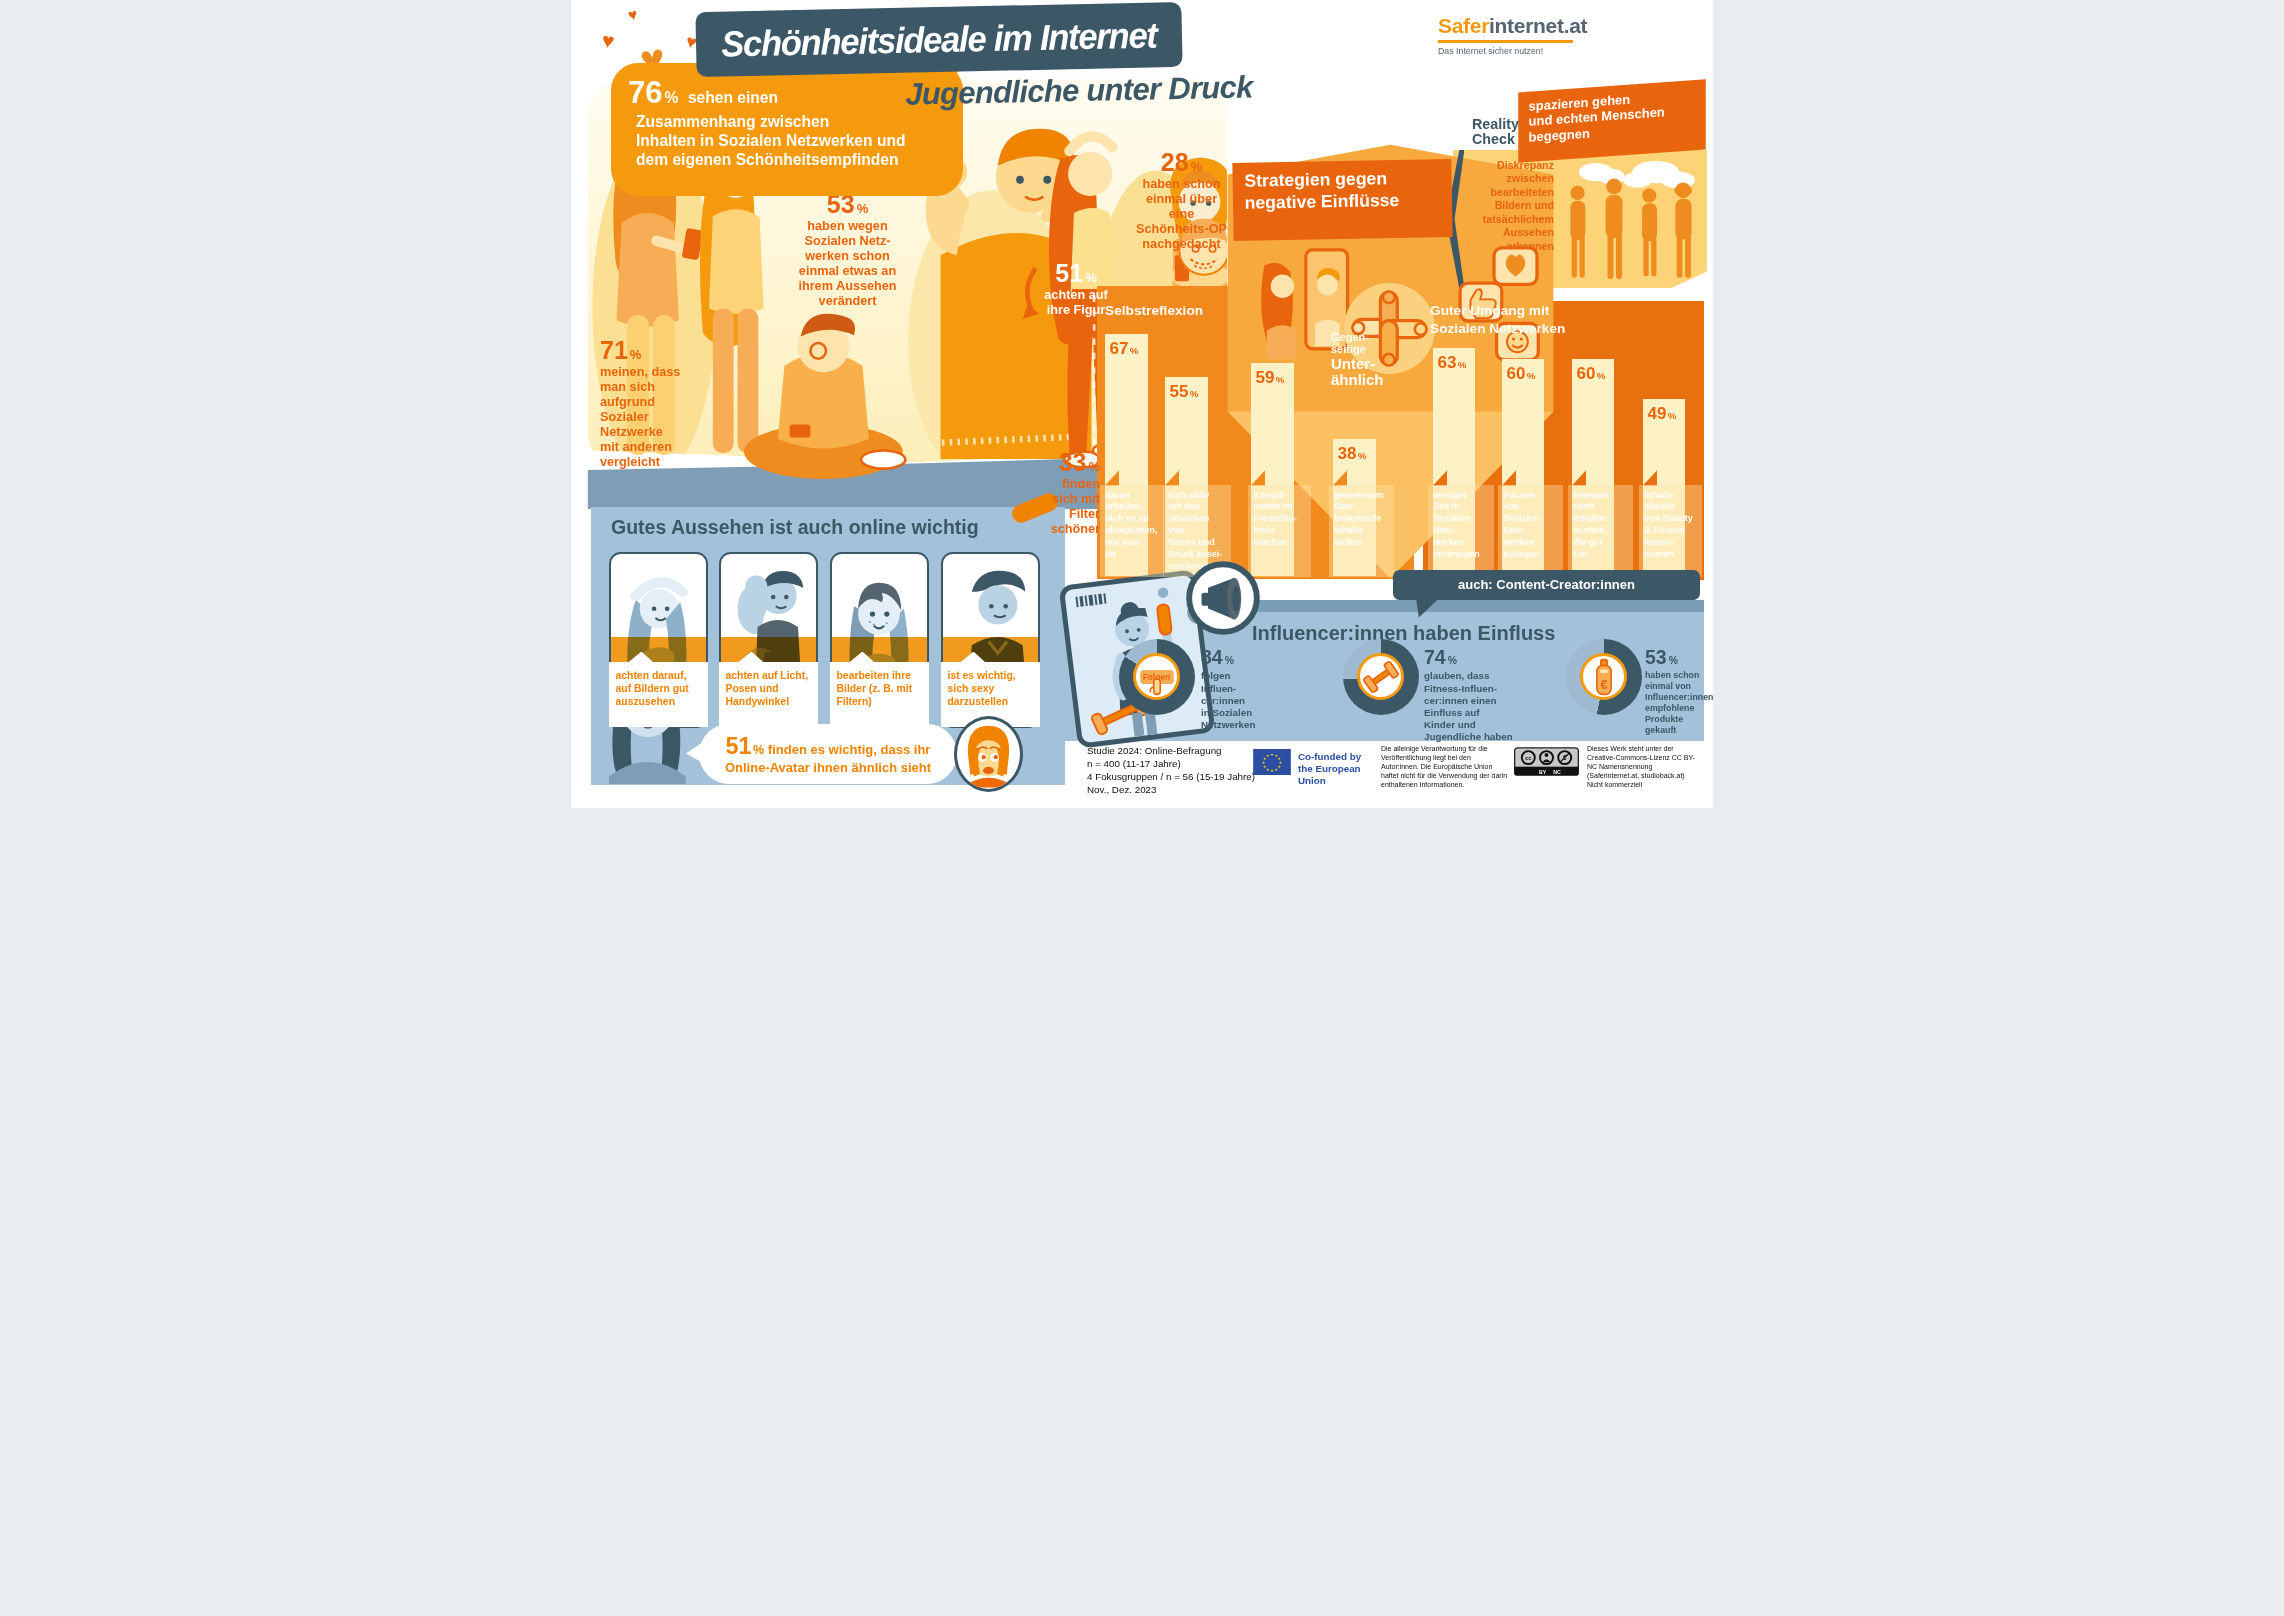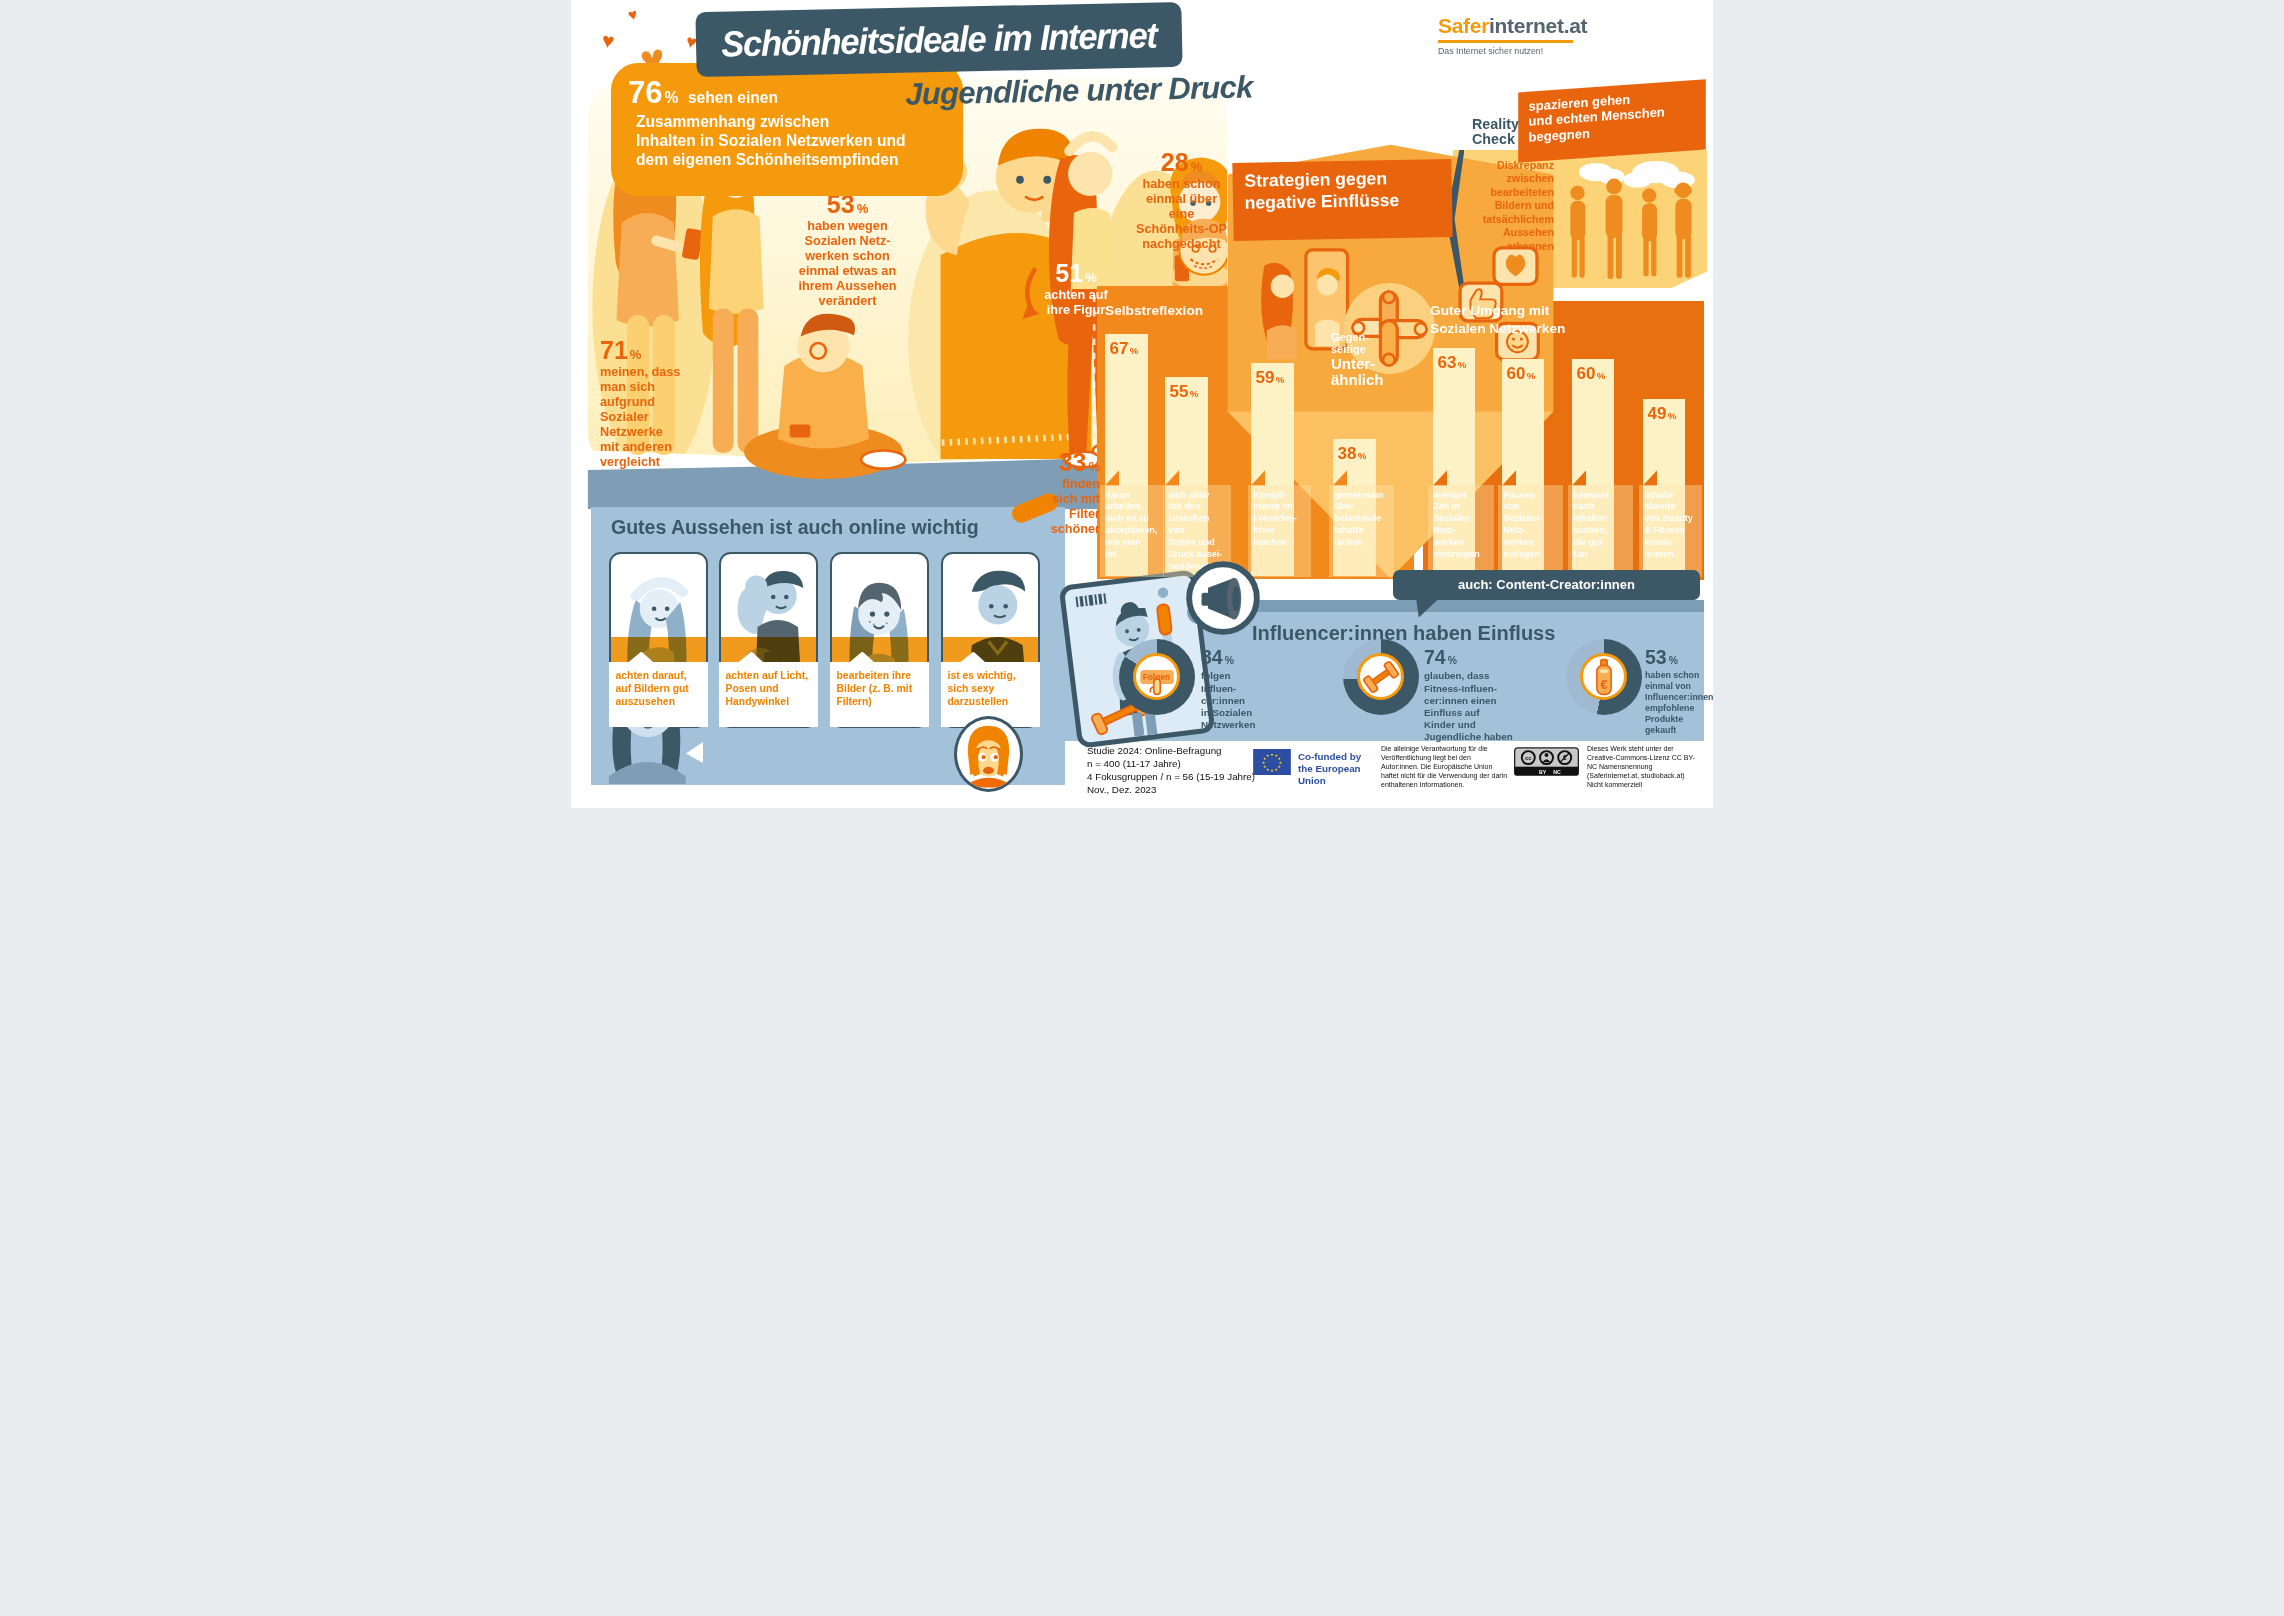--- a/index.html
+++ b/index.html
@@ -509,20 +509,24 @@
     <circle cx="62" cy="102" r="10" fill="#fff"></circle>
       <circle cx="98" cy="102" r="10" fill="#fff"></circle>
     <circle cx="65" cy="100" r="5" fill="#3c5866"></circle>
       <circle cx="101" cy="100" r="5" fill="#3c5866"></circle>
     <path d="M50,84 q10,-8 22,-3" stroke="#3c5866" stroke-width="3.5" fill="none"></path>
     <path d="M86,82 q12,-6 22,1" stroke="#3c5866" stroke-width="3.5" fill="none"></path>
     <path d="M68,128 q10,10 20,0" stroke="#54656f" stroke-width="4" fill="none"></path>
     <path d="M18,208 q60,-44 118,0 l0,12 l-118,0Z" fill="#7f9db4"></path>
   </svg>
   <div class="bubble-tail-l"></div>
+  <div class="avatar-bubble">
+    <span class="an">51</span><span class="au">%</span><span class="at">finden es wichtig, dass ihr</span><br>
+    <span class="at">Online-Avatar ihnen ähnlich sieht</span>
+  </div>
   <div class="avatar-oval">
     <svg width="63" height="69" viewBox="0 0 104 112">
       <path d="M18,56 q-2,-46 34,-46 q36,0 34,46 l-4,36 q-30,-18 -60,0Z" fill="#f08300"></path>
       <ellipse cx="52" cy="64" rx="26" ry="30" fill="#fcd98e"></ellipse>
       <path d="M26,44 q-6,32 2,50 l10,-4 q-6,-26 0,-42Z" fill="#f08300"></path>
       <path d="M78,44 q6,32 -2,50 l-10,-4 q6,-26 0,-42Z" fill="#f08300"></path>
       <circle cx="42" cy="62" r="7" fill="#fff"></circle>
         <circle cx="62" cy="62" r="7" fill="#fff"></circle>
       <circle cx="44" cy="62" r="3.5" fill="#e8650d"></circle>
         <circle cx="64" cy="62" r="3.5" fill="#e8650d"></circle>

